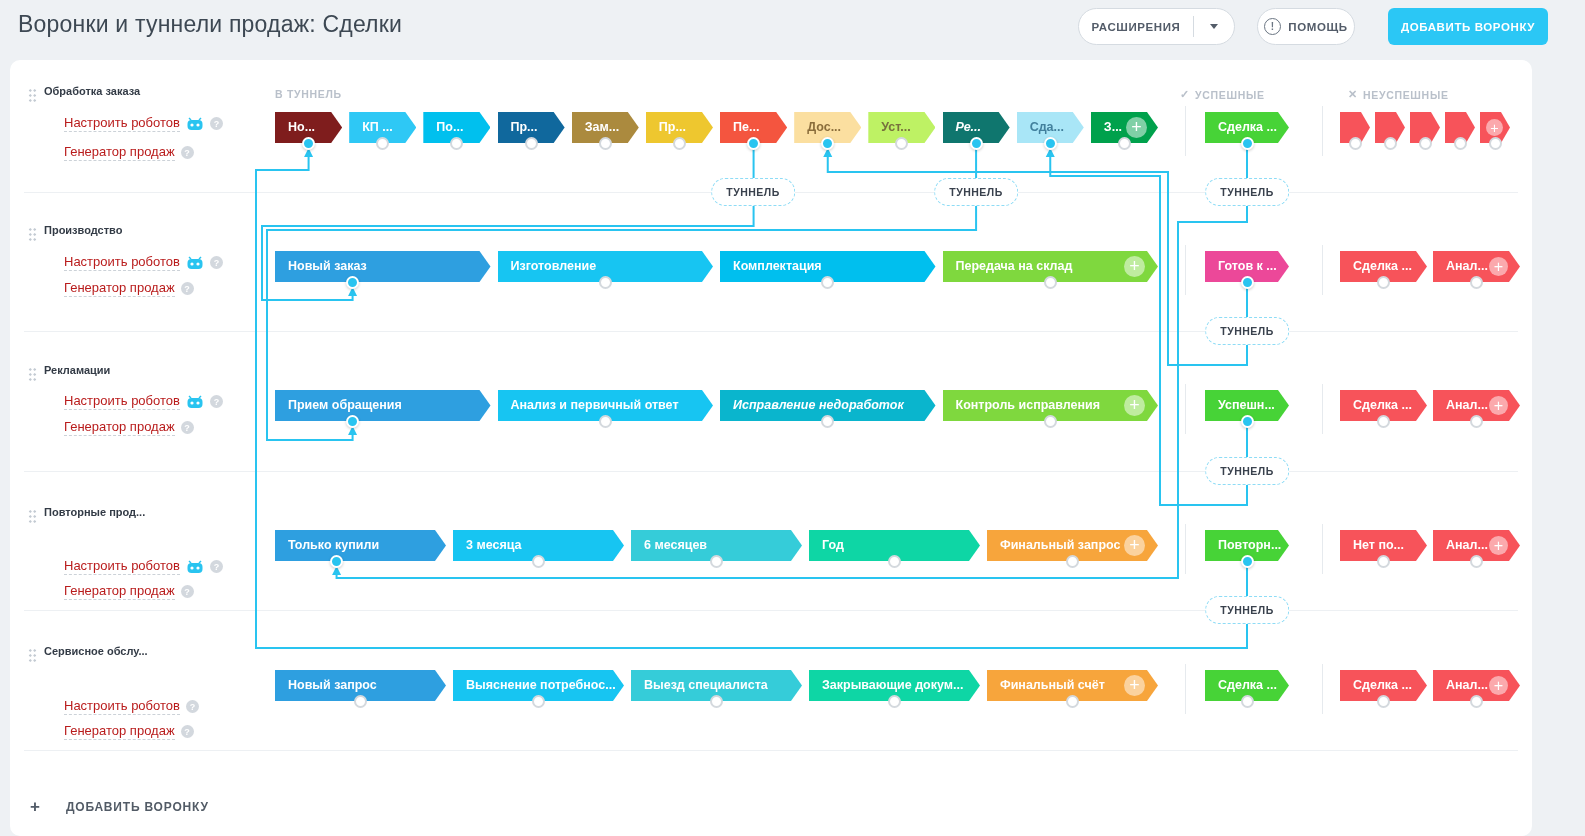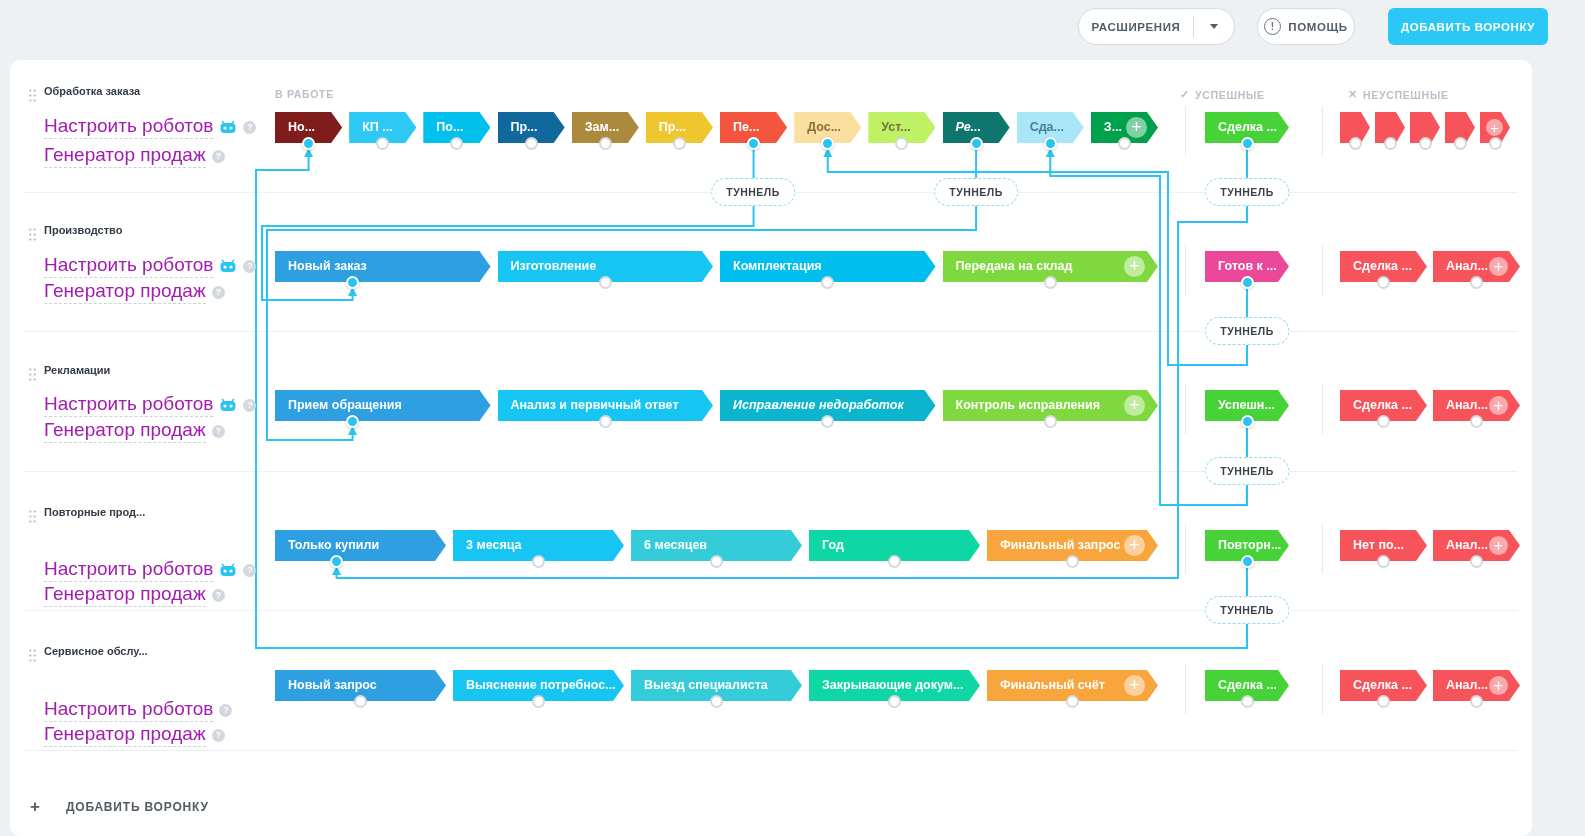--- a/index.html
+++ b/index.html
@@ -49,22 +49,22 @@
     font-size:10.5px;font-weight:700;color:#39414d;letter-spacing:.5px;cursor:pointer;
   }
   
   .handle{
     position:absolute;width:9px;height:15px;cursor:grab;
     background-image:radial-gradient(#c3cad2 1.1px,transparent 1.3px);
     background-size:4.5px 5px;
   }
   .f-title{position:absolute;font-size:11px;font-weight:700;color:#333b46;white-space:nowrap}
   .f-link{
-    position:absolute;font-size:19px;color:#a21caf;white-space:nowrap;cursor:pointer;
-    border-bottom:1px dashed #ccd2d8;padding-bottom:1px;
+    position:absolute;font-size:13px;color:#b91c1c;white-space:nowrap;cursor:pointer;
+    border-bottom:1px dashed #ccd2d8;padding-bottom:1px;margin-left:20px;
   }
   .link-wrap{position:absolute;display:flex;align-items:center;gap:6px;white-space:nowrap}
   .q-ic{
     width:13px;height:13px;border-radius:50%;background:#d3d8de;color:#fff;
     font-size:9px;font-weight:700;display:inline-flex;align-items:center;justify-content:center;cursor:pointer;
   }
   .robot-ic{display:inline-block;line-height:0;cursor:pointer}
   
   .col-head{position:absolute;font-size:10.5px;font-weight:700;color:#b9c0ca;letter-spacing:.7px;white-space:nowrap;display:flex;align-items:center;gap:5px}
   .col-head .ic{font-size:11px;color:#b9c0ca}
@@ -89,20 +89,21 @@
   .dot.filled{background:#29c4f0;border-color:#fff;box-shadow:0 1px 3px rgba(0,0,0,.2)}
   
   .add-bottom{position:absolute;left:30px;top:798px;display:flex;align-items:center;gap:26px;cursor:pointer}
   .add-bottom .plus{font-size:17px;font-weight:700;color:#535c69;line-height:1}
   .add-bottom .txt{font-size:12px;font-weight:700;color:#525b66;letter-spacing:.8px}
 </style>
 </head>
 <body>
 
 <div class="topbar">
+  <h1 class="page-title">Воронки и туннели продаж: Сделки</h1>
   <div class="tb-btn btn-ext">
     <span class="lbl">РАСШИРЕНИЯ</span>
     <span class="sep"></span>
     <span class="caret-box">
         <span class="caret"></span>
       </span>
   </div>
   <div class="tb-btn btn-help">
     <span class="info-ic">!</span>
     <span>ПОМОЩЬ</span>
@@ -160,21 +161,21 @@
             <rect x="1.5" y="3" width="15" height="10" rx="4" fill="#29c4f0"></rect>
             <circle cx="6" cy="8" r="1.6" fill="#fff"></circle>
             <circle cx="12" cy="8" r="1.6" fill="#fff"></circle>
           </svg></div>
         <div class="q-ic" style="position: static;">?</div>
       </div>
       <div class="link-wrap" style="left: 44px; top: 144px;">
         <div class="f-link" style="position: static;">Генератор продаж</div>
         <div class="q-ic" style="position: static;">?</div>
       </div>
-      <div class="col-head" style="left: 275px; top: 88px;">В РАБОТЕ</div>
+      <div class="col-head" style="left: 275px; top: 88px;">В ТУННЕЛЬ</div>
       <div class="col-head" style="left: 1180px; top: 88px;"><span class="ic">✓</span>УСПЕШНЫЕ</div>
       <div class="col-head" style="left: 1348px; top: 88px;"><span class="ic">✕</span>НЕУСПЕШНЫЕ</div>
       <div class="stage" style="left: 275px; top: 112px; width: 67.1667px; background: #7f1d1d;">
         <span class="s-lbl">Но...</span>
       </div>
       <div class="stage" style="left: 349.167px; top: 112px; width: 67.1667px; background: rgb(46, 200, 245);">
         <span class="s-lbl">КП ...</span>
       </div>
       <div class="stage" style="left: 423.333px; top: 112px; width: 67.1667px; background: rgb(0, 192, 238);">
         <span class="s-lbl">По...</span>

